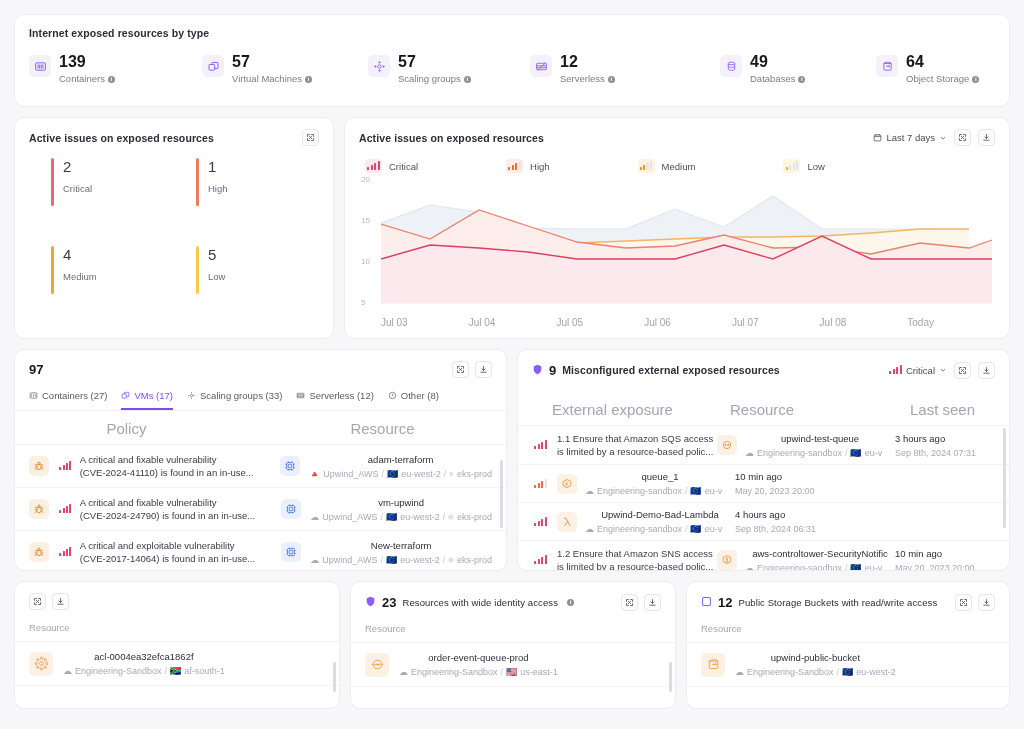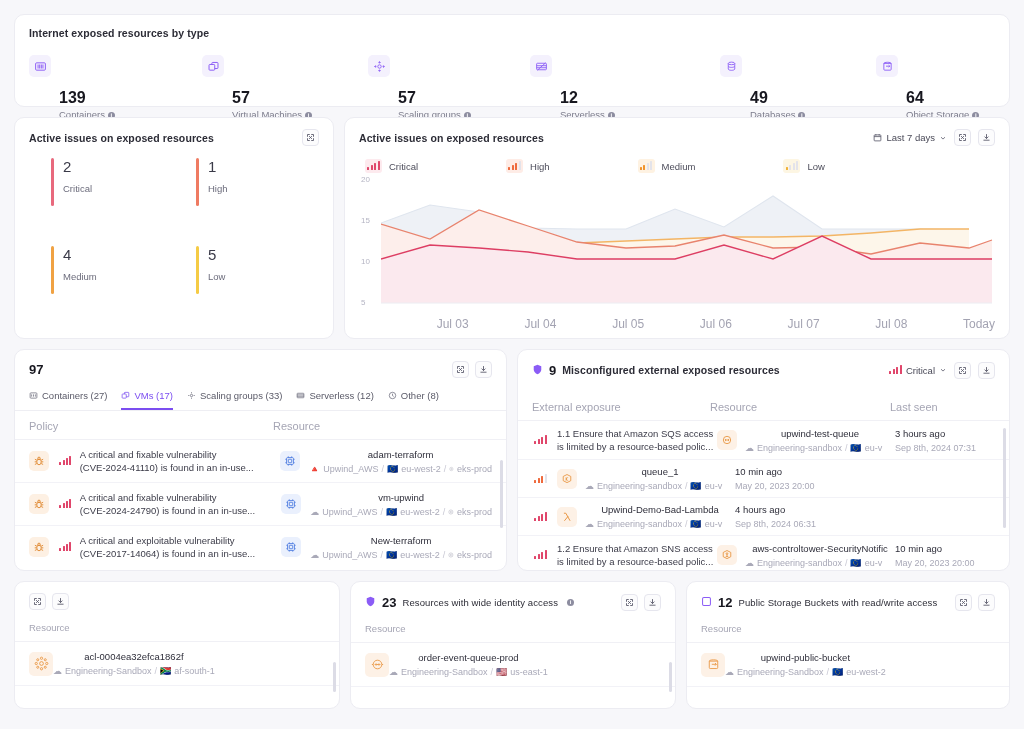--- a/index.html
+++ b/index.html
@@ -41,21 +41,21 @@
   .summary { height: 93px; padding: 12px 14px 0 14px; }
   .summary-head { margin-bottom: 14px; }
   .tiles { display: flex; }
   .tile { display: flex; align-items: flex-start; gap: 8px; }
   .tile-ic {
     width: 22px; height: 22px; border-radius: 5px;
     background: #f4f1fd;
     display: flex; align-items: center; justify-content: center;
     flex: none; margin-top: 2px;
   }
-  .tile-num { font-size: 16px; font-weight: bold; line-height: 17px; color: #17171f; margin-top: 36px; }
+  .tile-num { font-size: 16px; font-weight: bold; line-height: 17px; color: #17171f; }
   .tile-lbl { font-size: 9.5px; color: #7c7c8c; margin-top: 3px; white-space: nowrap; }
   .info-dot {
     display:inline-block; width: 7px; height: 7px; border-radius: 50%;
     background: #8d8da0; color:#fff; font-size: 6px; line-height: 7px;
     text-align:center; vertical-align: 1px; margin-left: 3px; font-weight:bold;
   }
 
   
   .row2 { display: flex; gap: 10px; margin-top: 10px; height: 222px; }
   .sev-card { width: 320px; padding: 11px 14px; }
@@ -76,50 +76,50 @@
     cursor: pointer;
   }
   .legend { display: flex; gap: 88px; margin: 13px 0 4px 6px; }
   .legend-item { display: flex; align-items: center; gap: 7px; font-size: 9.5px; color: #4d4d5b; }
   .sig { width: 17px; height: 14px; border-radius: 3px; display:flex; align-items:flex-end; justify-content:center; gap:1.4px; padding-bottom:3px; }
   .sig i { width: 2px; display:block; border-radius: .5px; }
   .plot { position: relative; height: 138px; margin-top: 2px; }
   .plot svg { display:block; }
   .y-lab { position: absolute; font-size: 8px; color: #b5b5c4; left: 2px; }
   .x-axis { display:flex; margin-left: 22px; margin-top: 2px; }
-  .x-axis span { flex:1; text-align:right; font-size: 12px; color:#a3a3b2; }
+  .x-axis span { flex:1; text-align:left; font-size: 10px; color:#a3a3b2; }
 
   
   .row3 { display: flex; gap: 10px; margin-top: 10px; height: 222px; }
   .list-card { flex: 1; padding: 11px 0 0 0; overflow: hidden; }
   .lc-head { display:flex; align-items:center; justify-content:space-between; padding: 0 14px; }
   .lc-head-l { display:flex; align-items:center; gap:6px; }
   .cnt { font-size: 13px; font-weight: bold; color:#17171f; }
   .tabs { display:flex; gap: 14px; padding: 0 14px; margin-top: 12px; border-bottom: 1px solid #eeeef3; }
   .tab { font-size: 9.5px; color:#5a5a68; padding-bottom: 7px; display:flex; align-items:center; gap:4px; cursor:pointer; border-bottom: 2px solid transparent; }
   .tab.active { color:#7b4df0; border-bottom-color:#7b4df0; font-weight: normal; }
-  .col-head { display:flex; font-size: 11px; color:#a5a5b4; padding: 9px 14px 7px 14px; border-bottom:1px solid #f0f0f5; }
+  .col-head { display:flex; font-size: 15px; color:#a5a5b4; padding: 9px 14px 7px 14px; border-bottom:1px solid #f0f0f5;justify-content:center; }
   .rows { }
   .lrow { display:flex; align-items:center; padding: 8px 14px; border-bottom:1px solid #f2f2f7; }
   .sq-ic { width:20px; height:20px; border-radius:5px; display:flex; align-items:center; justify-content:center; flex:none; }
   .pol-txt { font-size: 9.5px; color:#3b3b48; line-height: 13px; }
   .res-name { font-size: 9.5px; color:#2e2e3a;text-align:center; }
   .res-meta { font-size: 9px; color:#a9a9b8; margin-top: 4px; display:flex; align-items:center; gap:3px; white-space:nowrap; overflow:hidden; }
   .res-meta .sep { color:#c8c8d4; }
   .seen { font-size: 9.5px; color:#2e2e3a; }
   .seen-sub { font-size: 9px; color:#a9a9b8; margin-top: 4px; }
   .scrollbar { position:absolute; right:3px; width:3px; border-radius:2px; background:#dcdce6; }
 
   
   .row4 { display:flex; gap: 10px; margin-top: 10px; height: 128px; }
   .mini-card { flex:1; padding: 11px 0 0 0; overflow:hidden; position:relative; }
   .mini-head { display:flex; align-items:center; justify-content:space-between; padding: 0 14px; }
   .mini-head-l { display:flex; align-items:center; gap:6px; }
   .mini-col { font-size:9.5px; color:#a5a5b4; padding: 12px 14px 8px 14px; border-bottom:1px solid #f0f0f5; }
-  .mini-row { display:flex; align-items:center; padding: 9px 14px; border-bottom:1px solid #f2f2f7; }
+  .mini-row { display:flex; align-items:center; gap:10px; padding: 9px 14px; border-bottom:1px solid #f2f2f7; }
 </style>
 </head>
 <body>
 
 <div class="page">
 
   <div class="card summary">
     <div class="summary-head card-title">Internet exposed resources by type</div>
     <div class="tiles">
 

